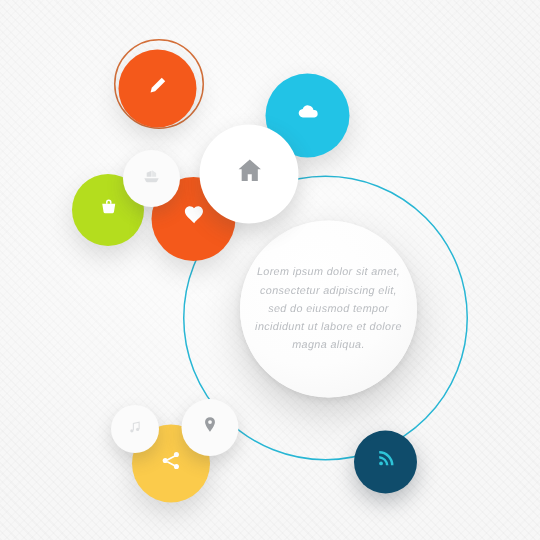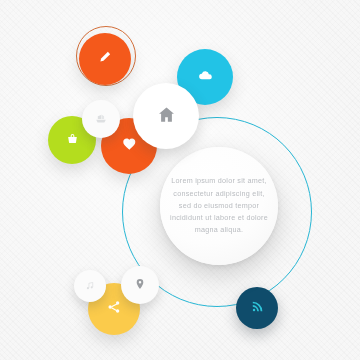--- a/index.html
+++ b/index.html
@@ -81,20 +81,21 @@
   }
   .center-text {
     width: 84%;
     text-align: center;
     font-size: 7.2px;
     line-height: 12.2px;
     letter-spacing: 0.25px;
     color: #b9bcc0;
     font-family: "Liberation Sans", sans-serif;
     user-select: none;
+    font-style: italic;
   }
 
   .ico { display: block; }
   .ico-white path, .ico-white circle, .ico-white polygon, .ico-white rect { fill: #ffffff; }
   .ico-grey path, .ico-grey circle, .ico-grey polygon, .ico-grey rect { fill: #9a9da1; }
 </style>
 </head>
 <body>
 
 <div id="canvas">

